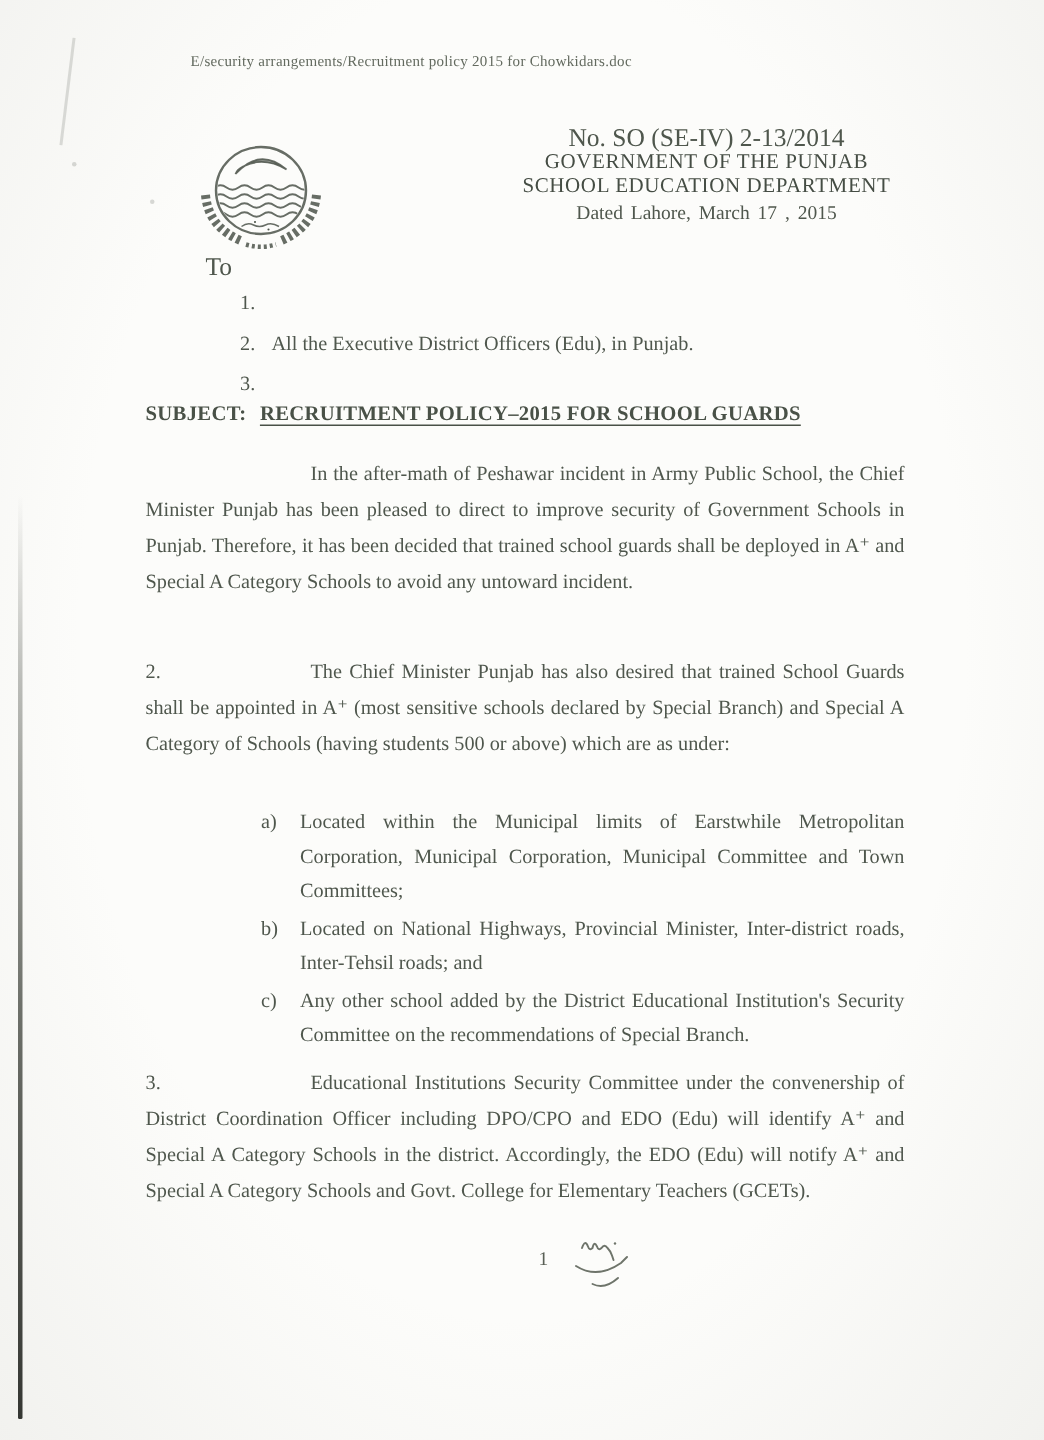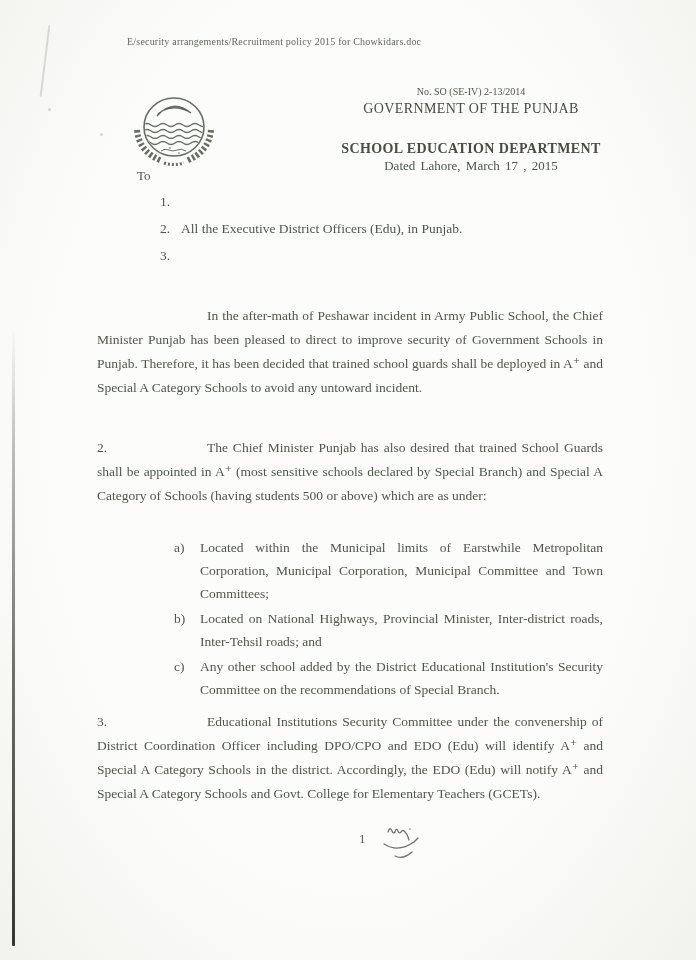--- a/index.html
+++ b/index.html
@@ -24,28 +24,28 @@
     font-size: 10px;
     color: #636a5f;
     letter-spacing: 0.2px;
   }
 
   .header-block {
     left: 328px; top: 84px; width: 286px;
     text-align: center;
     line-height: 16.5px;
   }
-  .header-block .ref-no   { font-size: 10px; }
+  .header-block .ref-no   { font-size: 17px; }
   .header-block .gov      { font-size: 14px; font-weight: normal; letter-spacing: 0.4px; color: #454d44; }
-  .header-block .dept     { font-size: 14px; font-weight: bold; letter-spacing: 0.4px; color: #454d44; margin-top: 24px; }
+  .header-block .dept     { font-size: 14px; font-weight: normal; letter-spacing: 0.4px; color: #454d44; }
   .header-block .dateline { font-size: 13px; word-spacing: 2px; }
 
   .emblem { left: 126px; top: 95px; }
 
-  .salutation { left: 137px; top: 168px; font-size: 13px; text-align: center; }
+  .salutation { left: 137px; top: 168px; font-size: 17px; text-align: center; }
 
   .addressees { left: 160px; top: 188px; font-size: 13.5px; line-height: 27px; }
   .addressees .row { display: flex; }
   .addressees .num { width: 21px; }
 
   .subject-line {
     left: 97px; top: 268px; width: 505px;
     font-size: 13.8px; font-weight: bold;
     color: #495147; letter-spacing: 0.2px;
   }
@@ -153,20 +153,23 @@
     </div>
     <div class="row">
       <span class="num">2.</span>
       <span>All the Executive District Officers (Edu), in Punjab.</span>
     </div>
     <div class="row">
       <span class="num">3.</span>
     </div>
   </div>
 
+  <div class="abs subject-line">
+    <span class="subj-label">SUBJECT:</span><span class="subj-title">RECRUITMENT POLICY–2015 FOR SCHOOL GUARDS</span>
+  </div>
 
   <div class="abs para para-indent p1">In the after-math of Peshawar incident in Army Public School, the Chief Minister Punjab has been pleased to direct to improve security of Government Schools in Punjab. Therefore, it has been decided that trained school guards shall be deployed in A⁺ and Special A Category Schools to avoid any untoward incident.</div>
 
   <div class="abs para para-indent p2">
     <span class="pnum">2.</span><span>The Chief Minister Punjab has also desired that trained School Guards shall be appointed in A⁺ (most sensitive schools declared by Special Branch) and Special A Category of Schools (having students 500 or above) which are as under:</span>
   </div>
 
   <div class="abs sublist">
     <div class="item">
       <span class="marker">a)</span>

